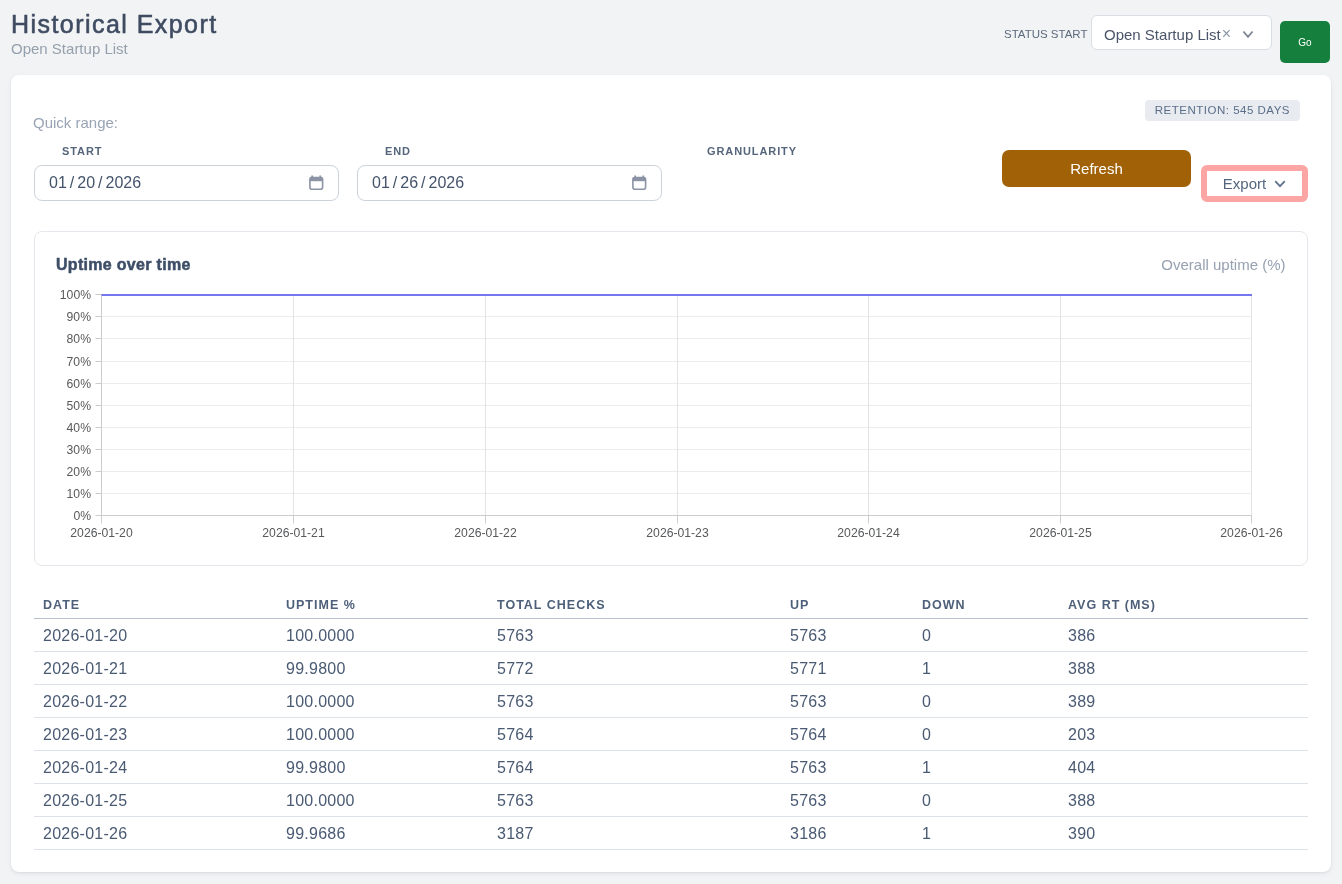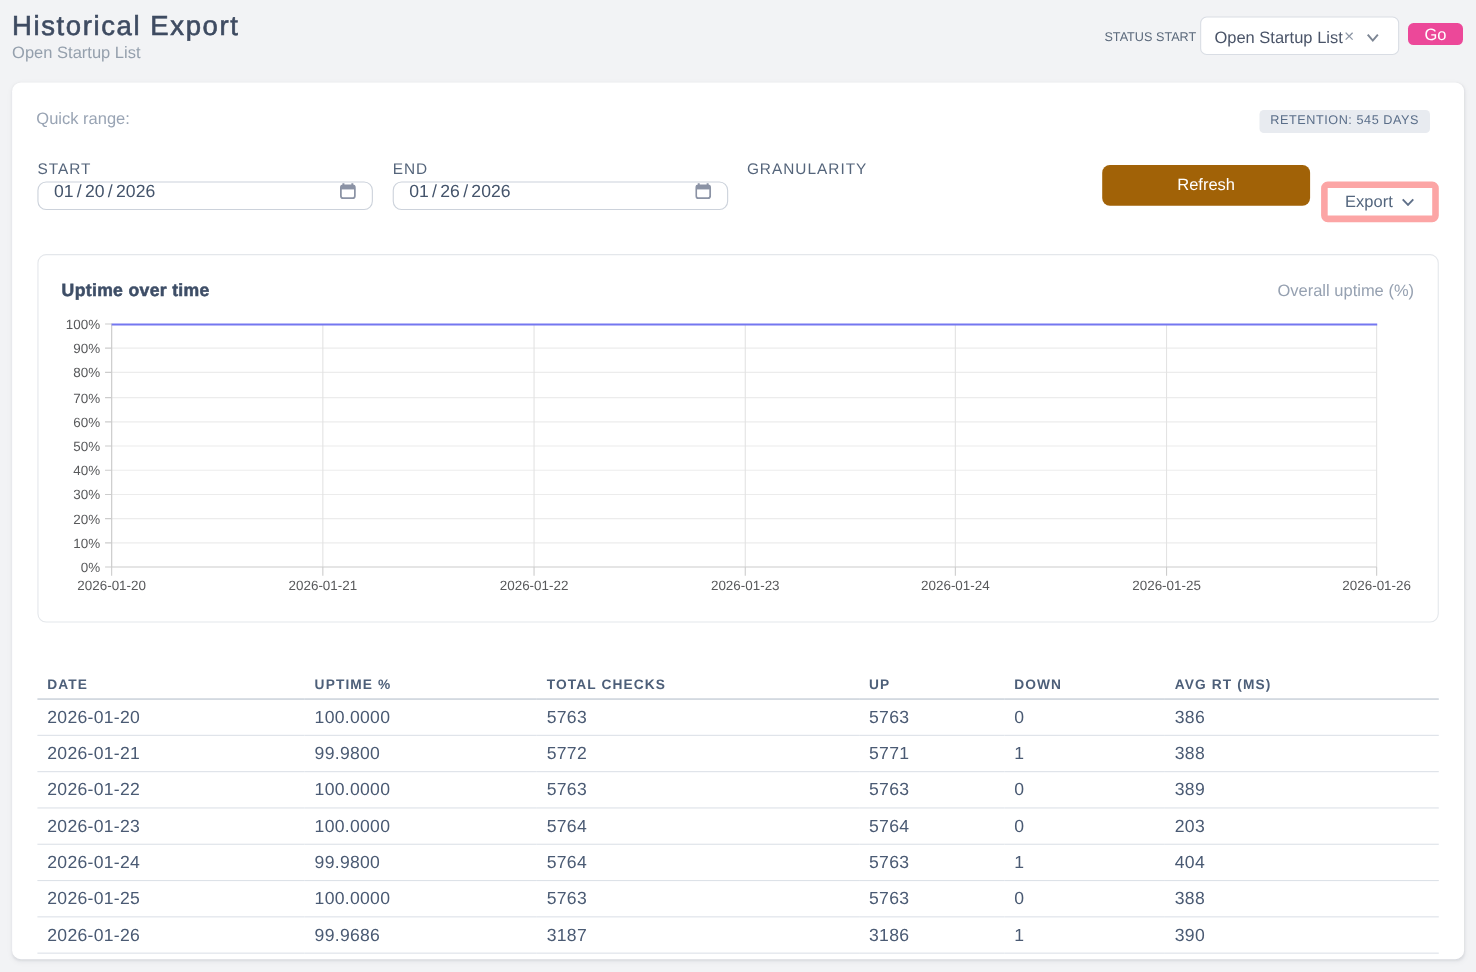--- a/index.html
+++ b/index.html
@@ -10,37 +10,37 @@
   position:relative;
   overflow:hidden;
 }
 .h1 { position:absolute; left:11px; top:9.8px; font-size:25px; font-weight:400; -webkit-text-stroke:0.55px #3e4b61; color:#3e4b61; letter-spacing:1.45px; }
 .sub { position:absolute; left:11px; top:39.5px; font-size:15px; color:#95a0ad; }
 .sp-label { position:absolute; left:1004px; top:28px; font-size:11.5px; color:#5c6a7c; font-weight:500; }
 .sel { position:absolute; left:1091px; top:15px; width:181px; height:35px; background:#fff; border:1px solid #d9dde4; border-radius:6px; display:flex; align-items:center; padding:3px 17px 0 12px; }
 .sel .txt { font-size:15px; color:#4a5468; }
 .sel .x { font-size:16px; color:#8d97a6; margin-left:1px; }
 .sel svg { margin-left:9px; }
-.go { position:absolute; left:1280px; top:21px; width:50px; height:20px; background:#ec4899; border-radius:5px; color:#fff; font-size:15px; font-weight:500; display:flex; align-items:center; justify-content:center; }
+.go { position:absolute; left:1280px; top:21px; width:50px; height:42px; background:#15803d; border-radius:5px; color:#fff; font-size:10px; font-weight:500; display:flex; align-items:center; justify-content:center; }
 .card { position:absolute; left:11px; top:75px; width:1320px; height:797px; background:#fff; border-radius:8px; box-shadow:0 1px 2px rgba(20,30,50,0.08), 0 2px 6px rgba(20,30,50,0.05); }
-.qlabel { position:absolute; left:22px; top:25px; font-size:15px; color:#99a4b4; }
+.qlabel { position:absolute; left:22px; top:39px; font-size:15px; color:#99a4b4; }
 .seg { position:absolute; left:117px; top:23px; height:25px; display:flex; border:1px solid #8393a9; border-radius:4px; overflow:hidden; }
 .seg div { font-size:13.5px; color:#4f6078; display:flex; align-items:center; justify-content:center; border-right:1px solid #8393a9; }
 .seg div:last-child { border-right:none; }
 .seg .b1 { width:49px; } .seg .b2 { width:58px; } .seg .b3 { width:59px; } .seg .b4 { width:47px; }
 .badge { position:absolute; right:31px; top:25px; height:21px; line-height:21px; padding:0 10px; background:#e8ebf0; border-radius:4px; font-size:11.5px; letter-spacing:0.5px; color:#5a6e89; font-weight:500; }
-.flabel { position:absolute; top:70px; font-size:14px; letter-spacing:0.9px; color:#55657b; font-weight:400; }
-.inp { position:absolute; top:90px; height:26px; background:#fff; border:1px solid #ccd2db; border-radius:8px; display:flex; align-items:flex-start; padding:0 14.5px 0 14px; font-size:16px; color:#44546b; }
+.flabel { position:absolute; top:70px; font-size:11px; letter-spacing:0.9px; color:#55657b; font-weight:700;margin-left:28px; }
+.inp { position:absolute; top:90px; height:36px; background:#fff; border:1px solid #ccd2db; border-radius:8px; display:flex; align-items:center; padding:0 14.5px 0 14px; font-size:16px; color:#44546b; }
 .inp .grow { flex:1; }
 .refresh { position:absolute; left:991px; top:75px; width:189px; height:37px; background:#a16207; border-radius:7px; color:#fff; font-size:15px; display:flex; align-items:center; justify-content:center; }
 .export { position:absolute; left:1190px; top:90px; width:107px; height:37px; background:#fff; border:6px solid #fca5a5; border-radius:6px; color:#54667e; font-size:15px; display:flex; align-items:center; justify-content:center; gap:8px; }
 .chartcard { position:absolute; left:23px; top:156px; width:1274px; height:335px; border:1px solid #e4e7eb; border-radius:8px; background:#fff; }
 .ctitle { position:absolute; left:21px; top:24px; font-size:16px; font-weight:700; -webkit-text-stroke:0.5px #3e4e67; letter-spacing:0.3px; color:#3e4e67; }
 .clegend { position:absolute; right:21.5px; top:23.5px; font-size:15px; color:#96a1b1; }
-table { position:absolute; left:23px; top:515px; width:1274px; border-collapse:collapse; table-layout:fixed;margin-top:17px; }
+table { position:absolute; left:23px; top:515px; width:1274px; border-collapse:collapse; table-layout:fixed; }
 th { text-align:left; font-size:12.5px; font-weight:700; letter-spacing:1px; color:#4d5f79; padding:2px 0 0 9px; height:28px; vertical-align:middle; border-bottom:1px solid #b6c0cc; }
 .sl { font-style:normal; margin:0 3px; }
 td { font-size:16px; letter-spacing:0.25px; color:#4a5a73; padding:2px 0 0 9px; height:33px; vertical-align:middle; border-bottom:1px solid #dde2e8; }
 </style>
 </head>
 <body>
 <div class="h1">Historical Export</div>
 <div class="sub">Open Startup List</div>
 <div class="sp-label">STATUS START</div>
 <div class="sel">

